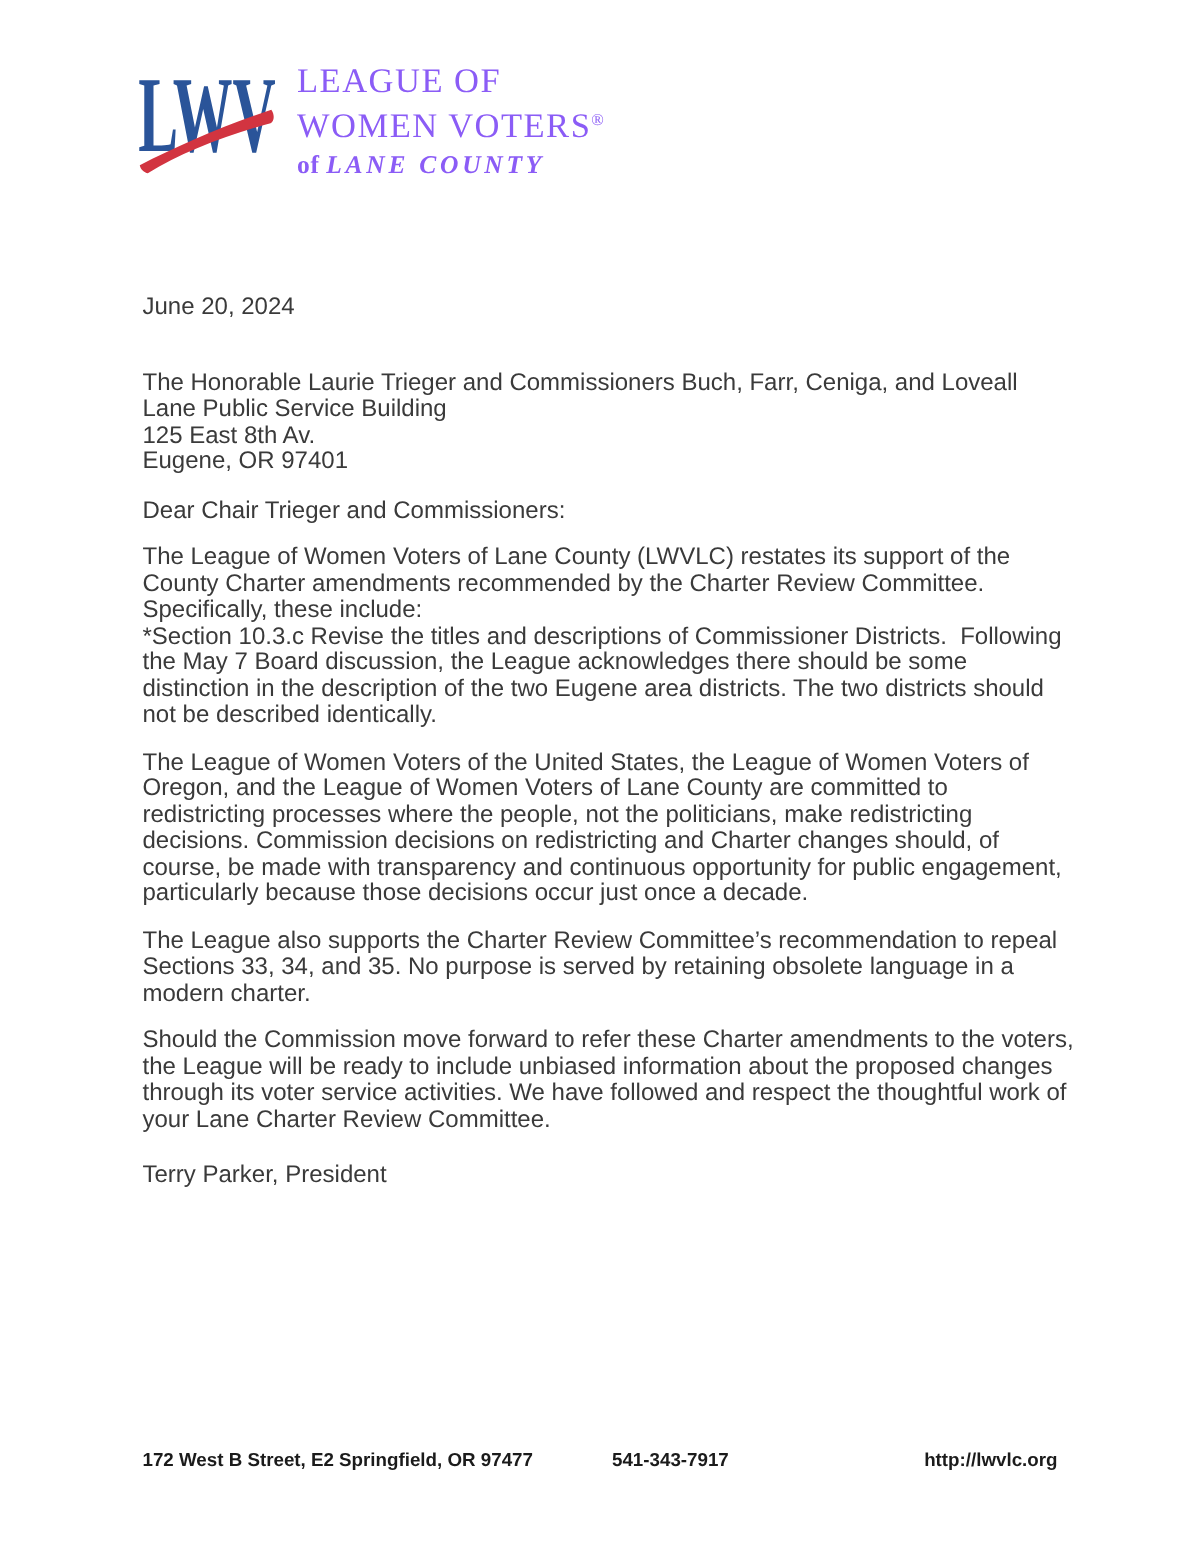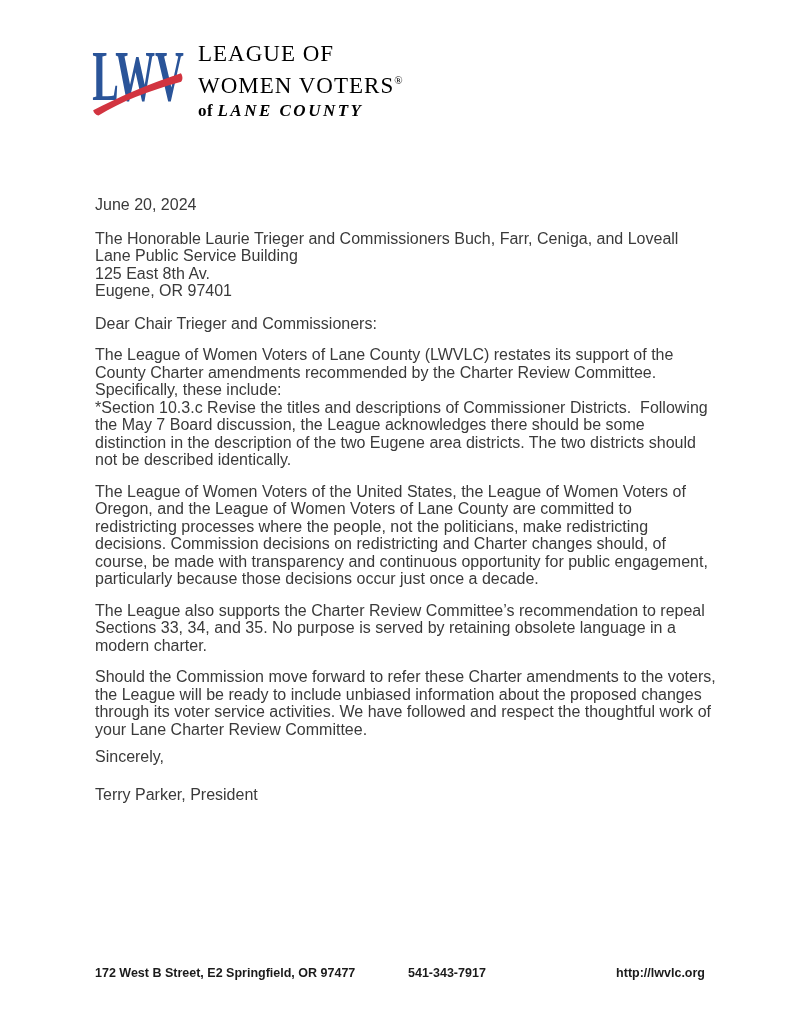--- a/index.html
+++ b/index.html
@@ -16,21 +16,21 @@
   .logo {
     position: absolute;
     left: 90px;
     top: 40px;
     display: flex;
     align-items: flex-start;
     gap: 12px;
   }
   .lwv-mark { width: 96px; height: 76px; display: block; }
   .logo-text {
-    color: #000000;
+    color: #8b5cf6;
     font-family: "Liberation Serif", serif;
     padding-top: 1px;
   }
   .logo-line1, .logo-line2 {
     font-size: 23px;
     line-height: 26px;
     letter-spacing: 1px;
     font-weight: 500;
   }
   .reg { font-size: 11px; vertical-align: super; letter-spacing: 0; }
@@ -46,21 +46,21 @@
   .letter {
     position: absolute;
     left: 95px;
     top: 0;
     width: 622px;
     font-size: 16px;
     line-height: 17.5px;
     color: #3a3a3a;
   }
   .date { margin-top: 196px; }
-  .recipient { margin-top: 16px; }
+  .recipient { margin-top: 33px; }
   .salutation { margin-top: 15px; }
   .para { margin-top: 14px; }
   .seg { white-space: pre-wrap; }
   .closing { margin-top: 10px; }
   .signature { margin-top: 20px; }
 
   
   .footer {
     position: absolute;
     left: 95px;
@@ -112,21 +112,20 @@
           <div class="seg">The League of Women Voters of the United States, the League of Women Voters of Oregon, and the League of Women Voters of Lane County are committed to redistricting processes where the people, not the politicians, make redistricting decisions. Commission decisions on redistricting and Charter changes should, of course, be made with transparency and continuous opportunity for public engagement, particularly because those decisions occur just once a decade.</div>
         </div>
         <div class="para">
           <div class="seg">The League also supports the Charter Review Committee’s recommendation to repeal Sections 33, 34, and 35. No purpose is served by retaining obsolete language in a modern charter.</div>
         </div>
         <div class="para">
           <div class="seg">Should the Commission move forward to refer these Charter amendments to the voters, the League will be ready to include unbiased information about the proposed changes through its voter service activities. We have followed and respect the thoughtful work of your Lane Charter Review Committee.</div>
         </div>
       </div>
 
-    <div class="closing">Sincerely,</div>
 
     <div class="signature">Terry Parker, President</div>
   </main>
 
   <footer class="footer">
     <span class="f-address">172 West B Street, E2 Springfield, OR 97477</span>
     <span class="f-phone">541-343-7917</span>
     <span class="f-site">http://lwvlc.org</span>
   </footer>
 

